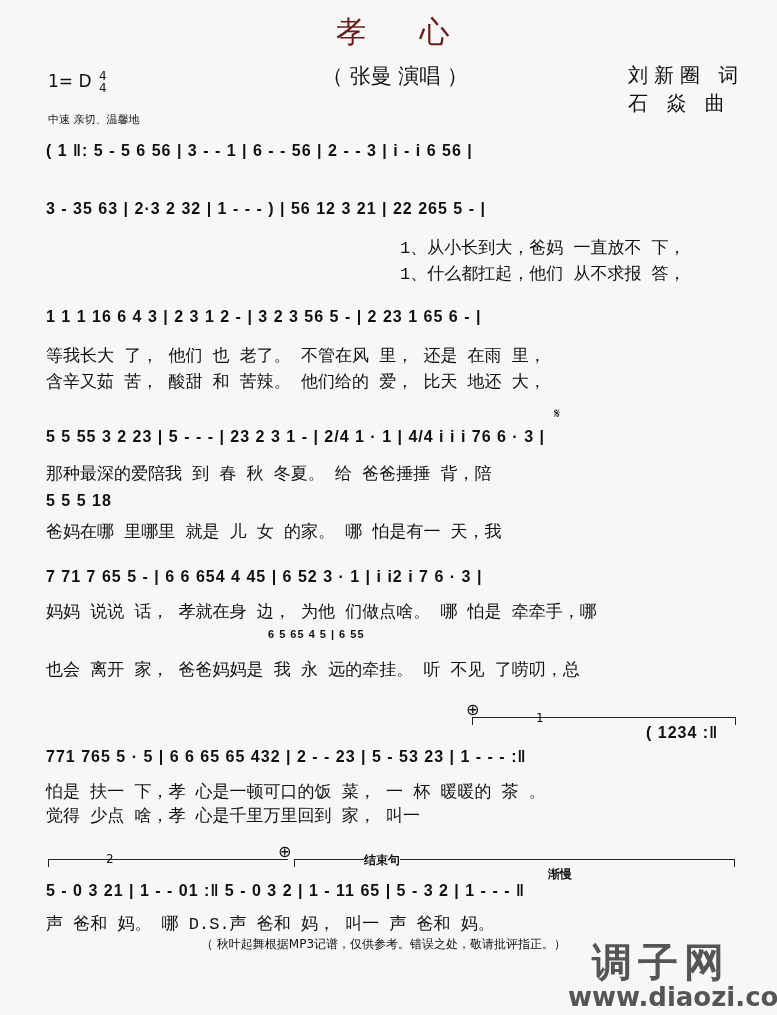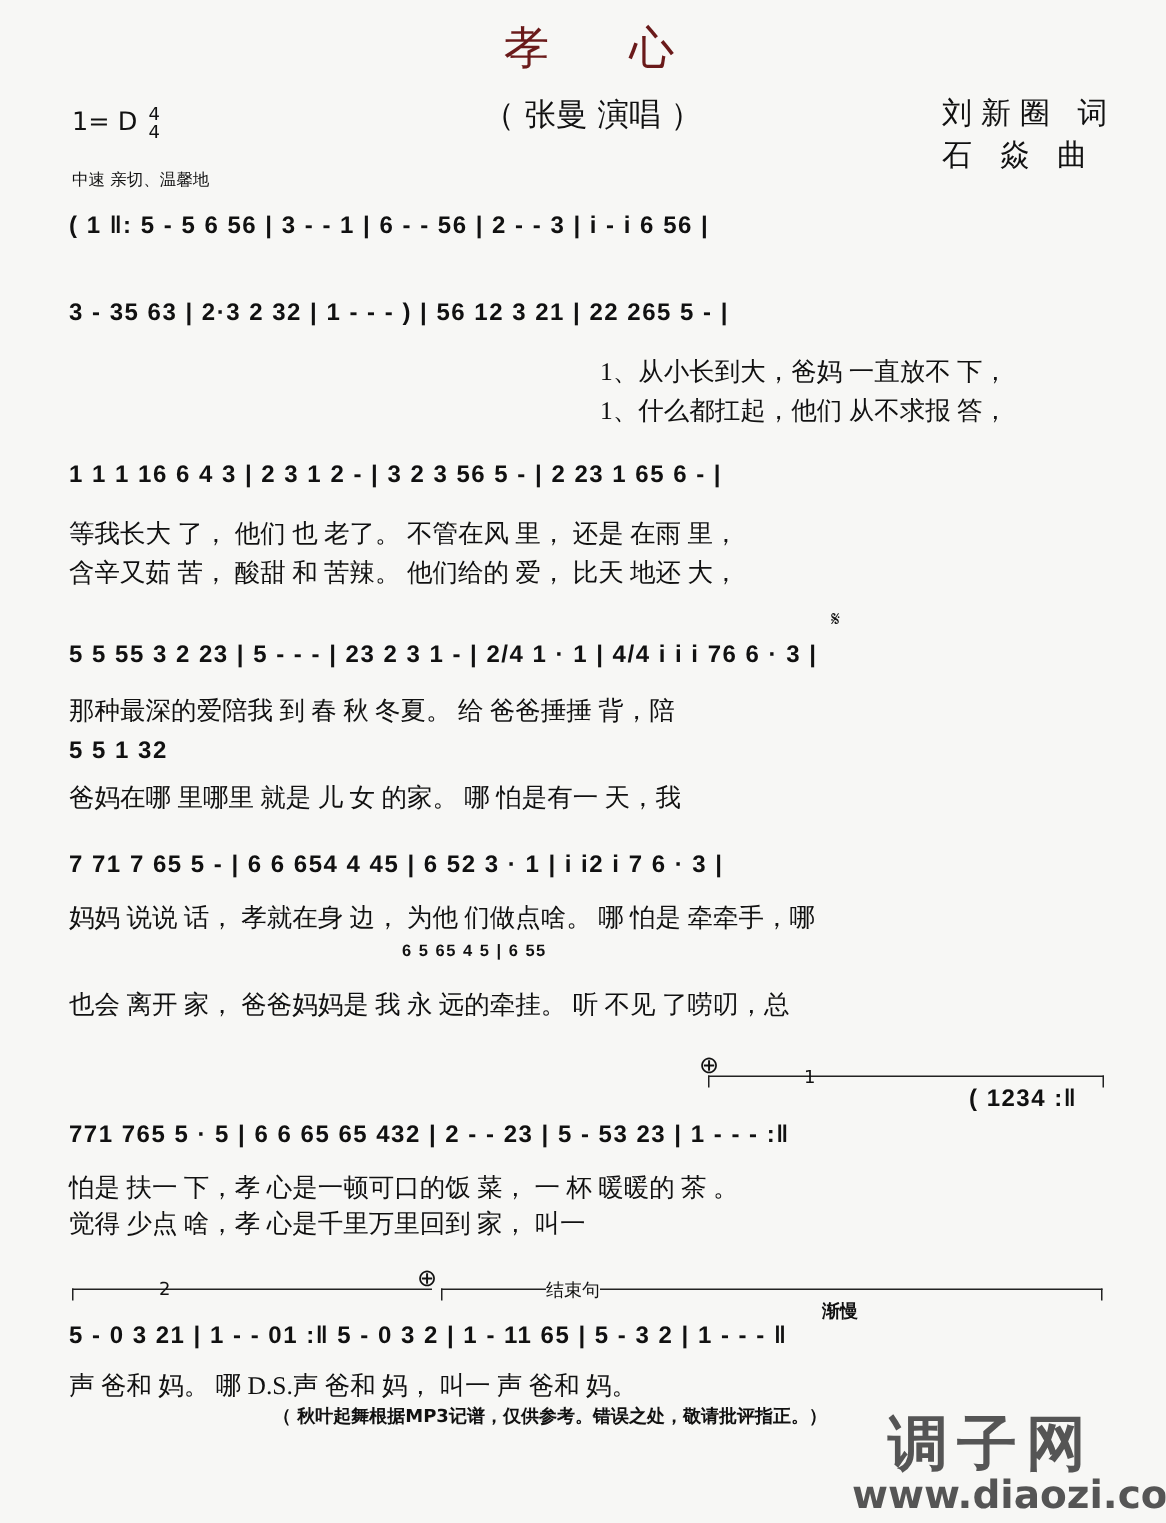--- a/index.html
+++ b/index.html
@@ -6,26 +6,26 @@
   body{width:777px;height:1015px;background:#f7f7f5;position:relative;overflow:hidden;
        font-family:"DejaVu Sans",sans-serif;color:#111;}
   .abs{position:absolute;white-space:nowrap;}
   .title{font-size:30px;color:#6a1a1a;letter-spacing:22px;left:336px;top:12px;}
   .singer{font-size:21px;left:322px;top:62px;}
   .credit{font-size:20px;left:628px;letter-spacing:6px;}
   .key{font-size:17px;left:48px;top:70px;}
   .ts{display:inline-block;vertical-align:middle;text-align:center;font-size:12px;line-height:12px;margin-left:2px;}
   .tempo{font-size:11px;left:48px;top:100px;margin-top:12px;}
   .notes{font-family:"Liberation Sans",sans-serif;font-weight:bold;font-size:16px;letter-spacing:1px;}
-  .lyr{font-family:Liberation Serif, serif;font-size:17px;}
+  .lyr{font-family:Liberation Mono, monospace;font-size:17px;}
   .small{font-size:12px;}
   .line{position:absolute;background:#222;}
   .wm1{font-size:40px;color:#555;left:592px;top:935px;letter-spacing:6px;font-weight:bold;}
   .wm2{font-size:26px;color:#555;left:568px;top:982px;font-weight:bold;}
-  .footnote{font-size:12px;left:182px;top:936px;font-weight:bold;}
+  .footnote{font-size:12px;left:201px;top:936px;font-weight:normal;}
 </style>
 </head>
 <body>
 
 <div class="abs title">孝  心</div>
 <div class="abs singer">（ 张曼 演唱 ）</div>
 <div class="abs credit" style="top:62px">刘新圈  词</div>
 <div class="abs credit" style="top:90px">石  焱  曲</div>
 <div class="abs key">
   <span>1= D</span>
@@ -42,21 +42,21 @@
 <div class="abs lyr" style="left:400px;top:236px">1、从小长到大，爸妈   一直放不 下，</div>
 <div class="abs lyr" style="left:400px;top:262px">1、什么都扛起，他们   从不求报 答，</div>
 
 <div class="abs notes" style="left:46px;top:308px">1 1 1 16 6  4 3 | 2 3 1 2 - | 3 2 3 56 5 - | 2 23 1 65 6 - |</div>
 <div class="abs lyr" style="left:46px;top:344px">等我长大 了， 他们  也   老了。  不管在风  里，  还是 在雨 里，</div>
 <div class="abs lyr" style="left:46px;top:370px">含辛又茹 苦， 酸甜  和   苦辣。  他们给的  爱，  比天 地还 大，</div>
 
 <div class="abs" style="left:554px;top:405px;font-size:14px">𝄋</div>
 <div class="abs notes" style="left:46px;top:428px">5 5 55 3 2 23 | 5 - - - | 23 2 3 1 - | 2/4 1 · 1 | 4/4 i i i 76 6 · 3 |</div>
 <div class="abs lyr" style="left:46px;top:462px">那种最深的爱陪我  到      春  秋 冬夏。       给   爸爸捶捶 背，陪</div>
-<div class="abs notes" style="left:46px;top:492px;font-size:16px">5 5 1 32</div>
+<div class="abs notes" style="left:46px;top:492px;font-size:16px">5 5 5 18</div>
 <div class="abs lyr" style="left:46px;top:520px">爸妈在哪  里哪里  就是       儿  女 的家。       哪   怕是有一 天，我</div>
 
 <div class="abs notes" style="left:46px;top:568px">7 71 7 65 5 - | 6 6 654 4   45 | 6 52 3 · 1 | i i2 i 7 6 · 3 |</div>
 <div class="abs lyr" style="left:46px;top:600px">妈妈  说说  话，   孝就在身  边， 为他   们做点啥。 哪  怕是  牵牵手，哪</div>
 <div class="abs notes" style="left:268px;top:628px;font-size:11px">6 5 65  4  5 | 6 55</div>
 <div class="abs lyr" style="left:46px;top:658px">也会  离开  家，   爸爸妈妈是   我 永   远的牵挂。 听  不见  了唠叨，总</div>
 
 <div class="abs" style="left:466px;top:700px;font-size:16px">⊕</div>
 <div class="line" style="left:472px;top:717px;width:264px;height:1px"></div>
 <div class="line" style="left:472px;top:717px;width:1px;height:8px"></div>
@@ -67,20 +67,20 @@
 <div class="abs lyr" style="left:46px;top:780px">怕是 扶一  下，孝 心是一顿可口的饭  菜，  一   杯    暖暖的 茶 。</div>
 <div class="abs lyr" style="left:46px;top:804px">觉得 少点  啥，孝 心是千里万里回到  家，  叫一</div>
 
 <div class="line" style="left:48px;top:859px;width:240px;height:1px"></div>
 <div class="line" style="left:48px;top:859px;width:1px;height:8px"></div>
 <div class="abs small" style="left:106px;top:852px">2</div>
 <div class="abs" style="left:278px;top:842px;font-size:16px">⊕</div>
 <div class="line" style="left:294px;top:859px;width:441px;height:1px"></div>
 <div class="line" style="left:294px;top:859px;width:1px;height:8px"></div>
 <div class="line" style="left:734px;top:859px;width:1px;height:8px"></div>
-<div class="abs small" style="left:364px;top:852px;font-weight:normal;background:#f7f7f5">结束句</div>
+<div class="abs small" style="left:364px;top:852px;font-weight:bold;background:#f7f7f5">结束句</div>
 <div class="abs small" style="left:548px;top:866px;font-weight:bold">渐慢</div>
 <div class="abs notes" style="left:46px;top:882px">5 - 0 3 21 | 1 - - 01  :‖ 5 - 0 3 2 | 1 - 11 65 | 5 - 3 2 | 1 - - - ‖</div>
 <div class="abs lyr" style="left:46px;top:912px">声      爸和     妈。    哪 D.S.声     爸和  妈，  叫一   声    爸和   妈。</div>
 
 <div class="abs footnote">（ 秋叶起舞根据MP3记谱，仅供参考。错误之处，敬请批评指正。）</div>
 <div class="abs wm1">调子网</div>
 <div class="abs wm2">www.diaozi.com</div>
 
 </body></html>

